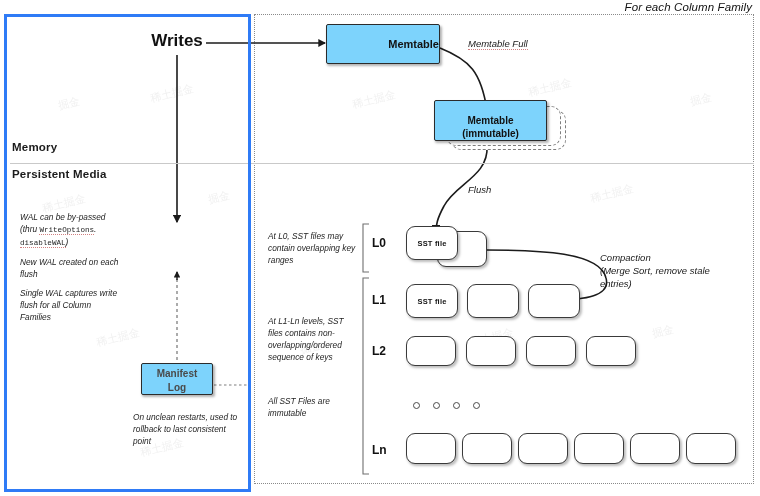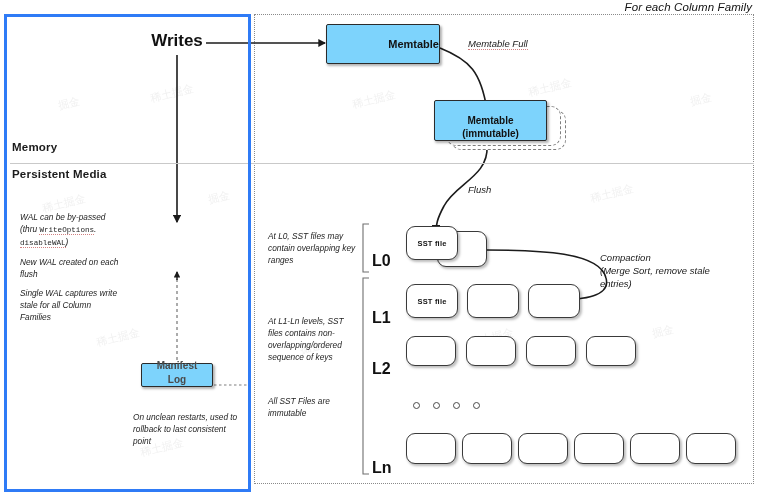--- a/index.html
+++ b/index.html
@@ -111,23 +111,22 @@
   .note p:last-child{margin-bottom:0;}
 
   .edge-label{
     font-style:italic;font-size:9.5px;color:#1a1a1a;
     z-index:7;
   }
   .edge-label .ul{border-bottom:1px dotted #d08080;}
 
   
   .lvl{
-    font-weight:bold;font-size:16px;color:#111;
-    z-index:7;
-    margin-top:16px;
+    font-weight:bold;font-size:12px;color:#111;
+    z-index:7;
   }
 
   
   .dot{
     width:5px;height:5px;border-radius:50%;
     border:1.2px solid #4a4a4a;background:#fff;
     z-index:5;
   }
 
   
@@ -222,30 +221,30 @@
   <div class="abs ghost" style="left:446px;top:106px;width:115px;height:40px;"></div>
   <div class="abs node" style="left:434px;top:100px;width:113px;height:41px;
        font-size:10px;line-height:1.25;flex-direction:column;">
     <span class="l1">Memtable</span>
     <span class="l2">(immutable)</span>
   </div>
 
   <div class="abs edge-label" style="left:468px;top:184px;">Flush</div>
 
 
-  <div class="abs node light" style="left:141px;top:363px;width:72px;height:24px;
+  <div class="abs node light" style="left:141px;top:363px;width:72px;height:32px;
        font-size:10px;line-height:1.35;flex-direction:column;">
     <span class="l1">Manifest</span>
     <span class="l2">Log</span>
   </div>
 
   <div class="abs note" style="left:20px;top:211px;width:100px;">
     <p><span>WAL can be by-passed</span><br><span>(thru </span><span class="code">WriteOptions</span><span>.</span><br><span class="code">disableWAL</span><span>)</span></p>
     <p>New WAL created on each flush</p>
-    <p>Single WAL captures write stale for all Column Families</p>
+    <p>Single WAL captures write flush for all Column Families</p>
   </div>
 
   <div class="abs note" style="left:133px;top:411px;width:112px;">
     <p>On unclean restarts, used to rollback to last consistent point</p>
   </div>
 
   <div class="abs note" style="left:268px;top:230px;width:90px;">At L0, SST files may contain overlapping key ranges</div>
   <div class="abs note" style="left:268px;top:315px;width:92px;">At L1-Ln levels, SST files contains non-overlapping/ordered sequence of keys</div>
   <div class="abs note" style="left:268px;top:395px;width:90px;">All SST Files are immutable</div>
 

